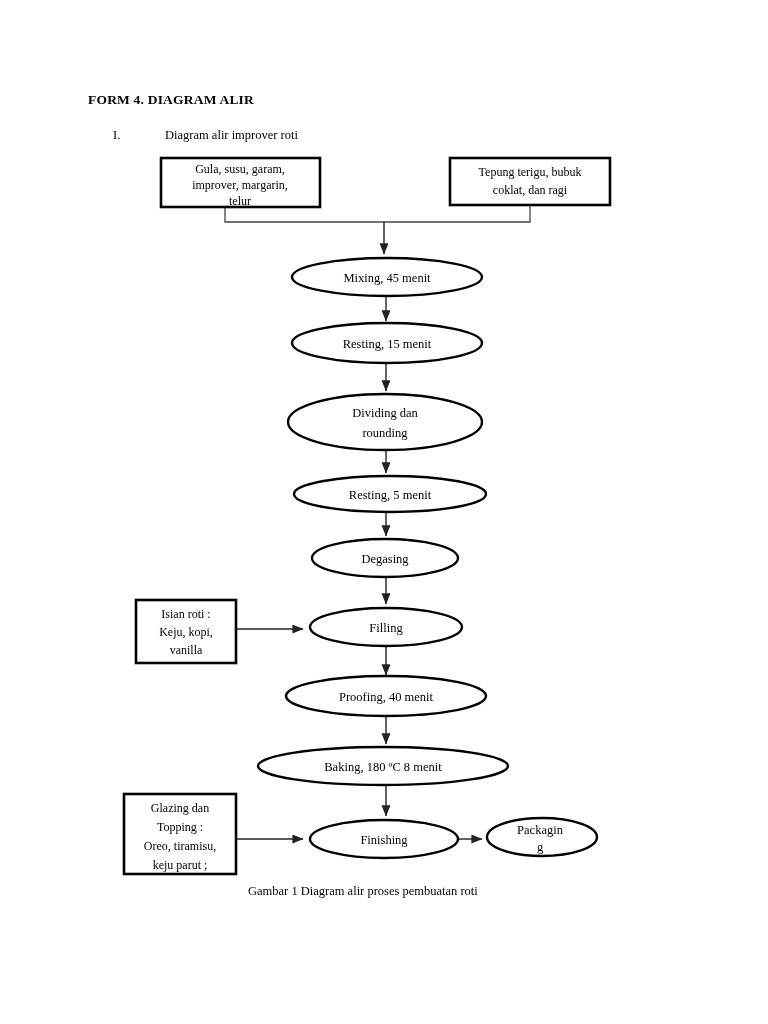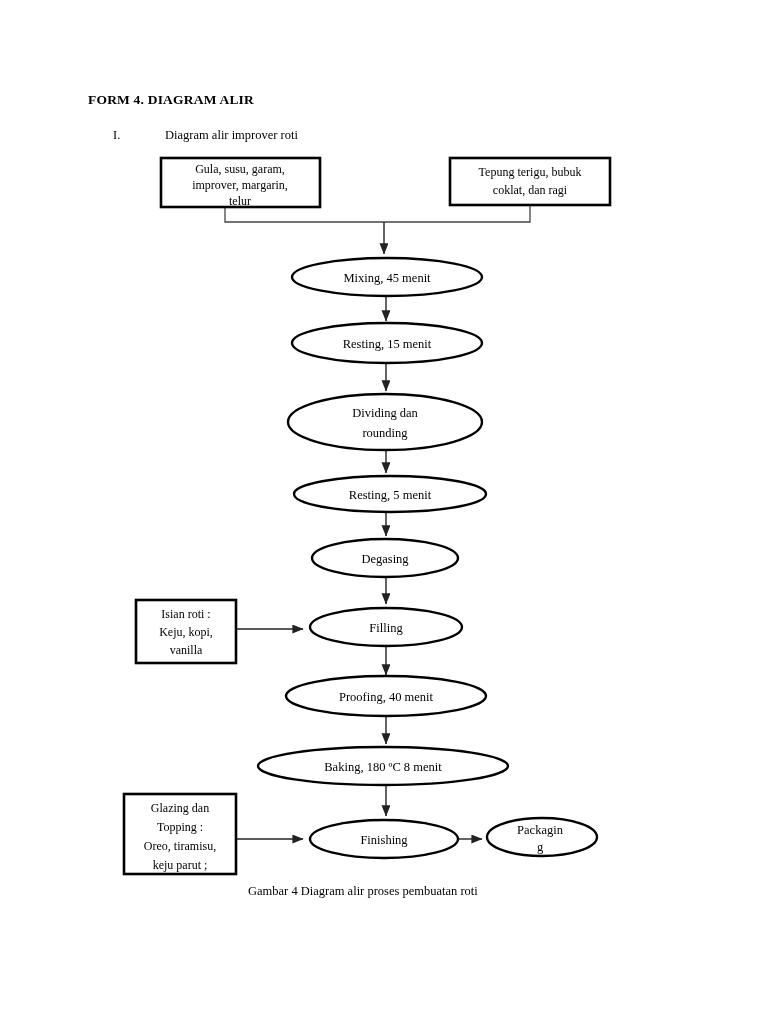--- a/index.html
+++ b/index.html
@@ -226,15 +226,15 @@
       <text class="node-text" x="384" y="844">Finishing</text>
     </g>
 
     <g>
       <ellipse class="ellipse-shape" cx="542" cy="837" rx="55" ry="19"></ellipse>
       <text class="node-text" x="540" y="834">Packagin</text>
       <text class="node-text" x="540" y="851">g</text>
     </g>
   </svg>
 
-  <div class="caption">Gambar 4 Diagram alir proses pembuatan roti</div>
+  <div class="caption">Gambar 1 Diagram alir proses pembuatan roti</div>
 
 </div>
 
 </body></html>

